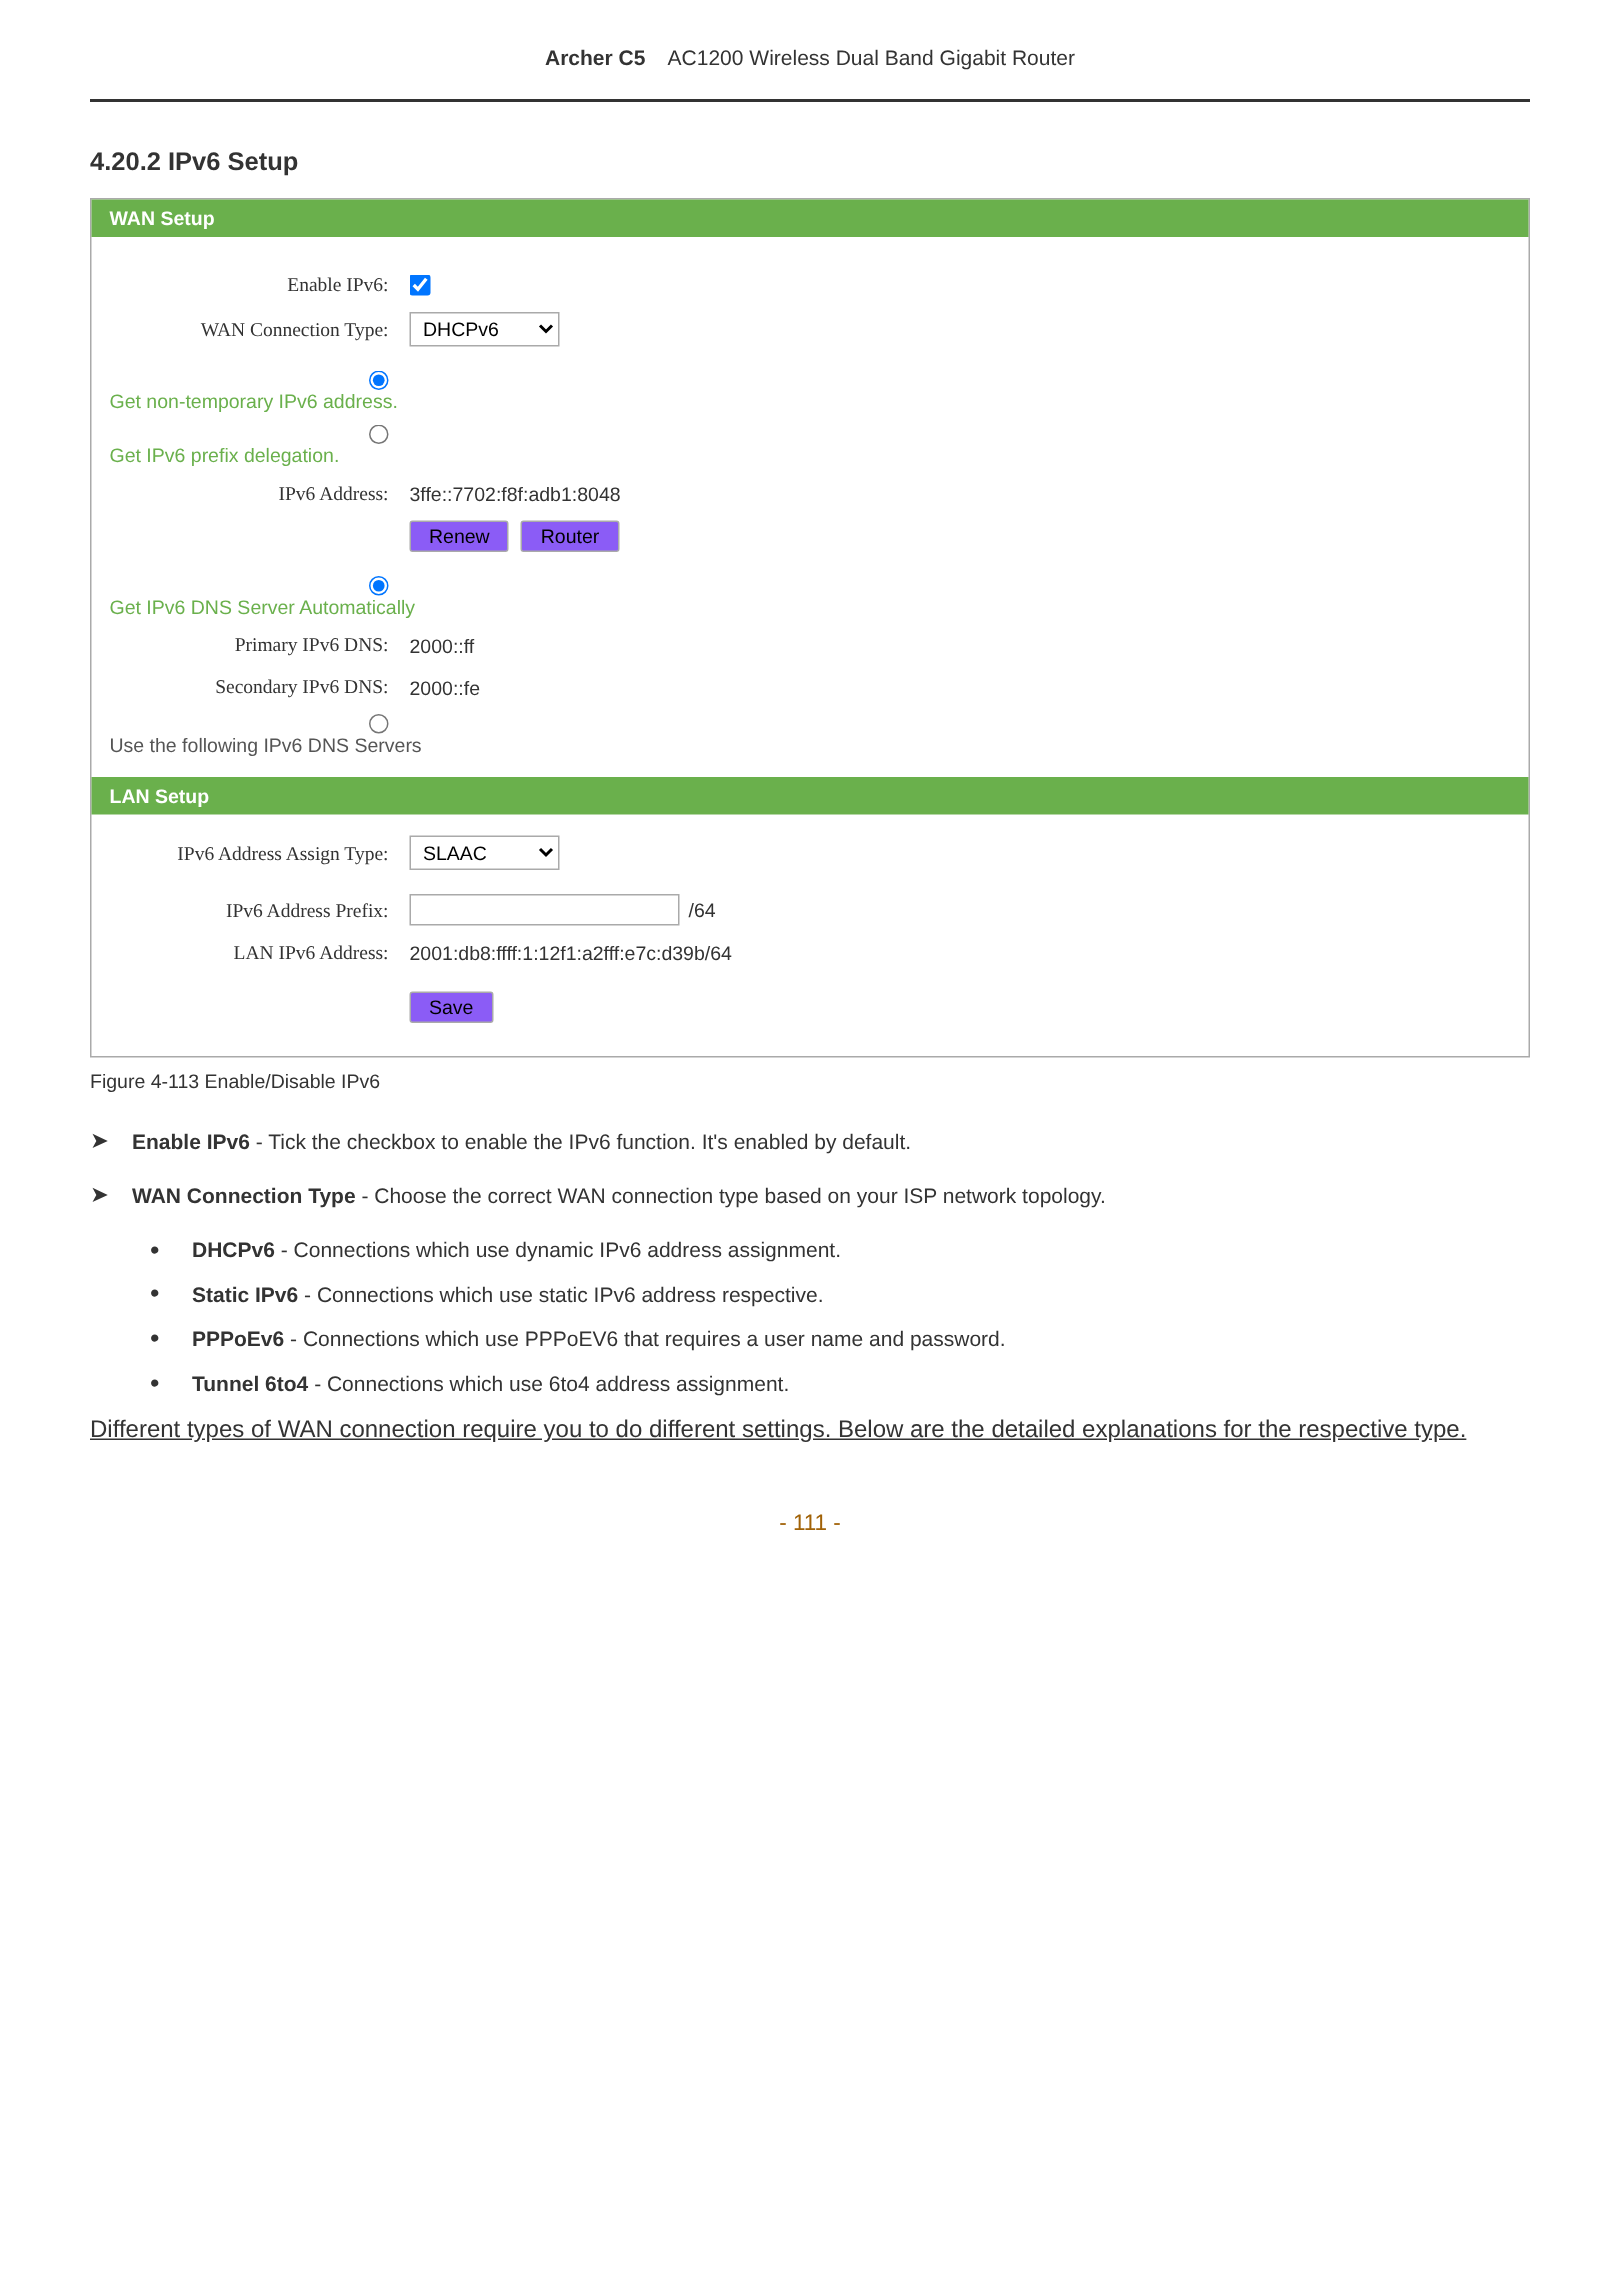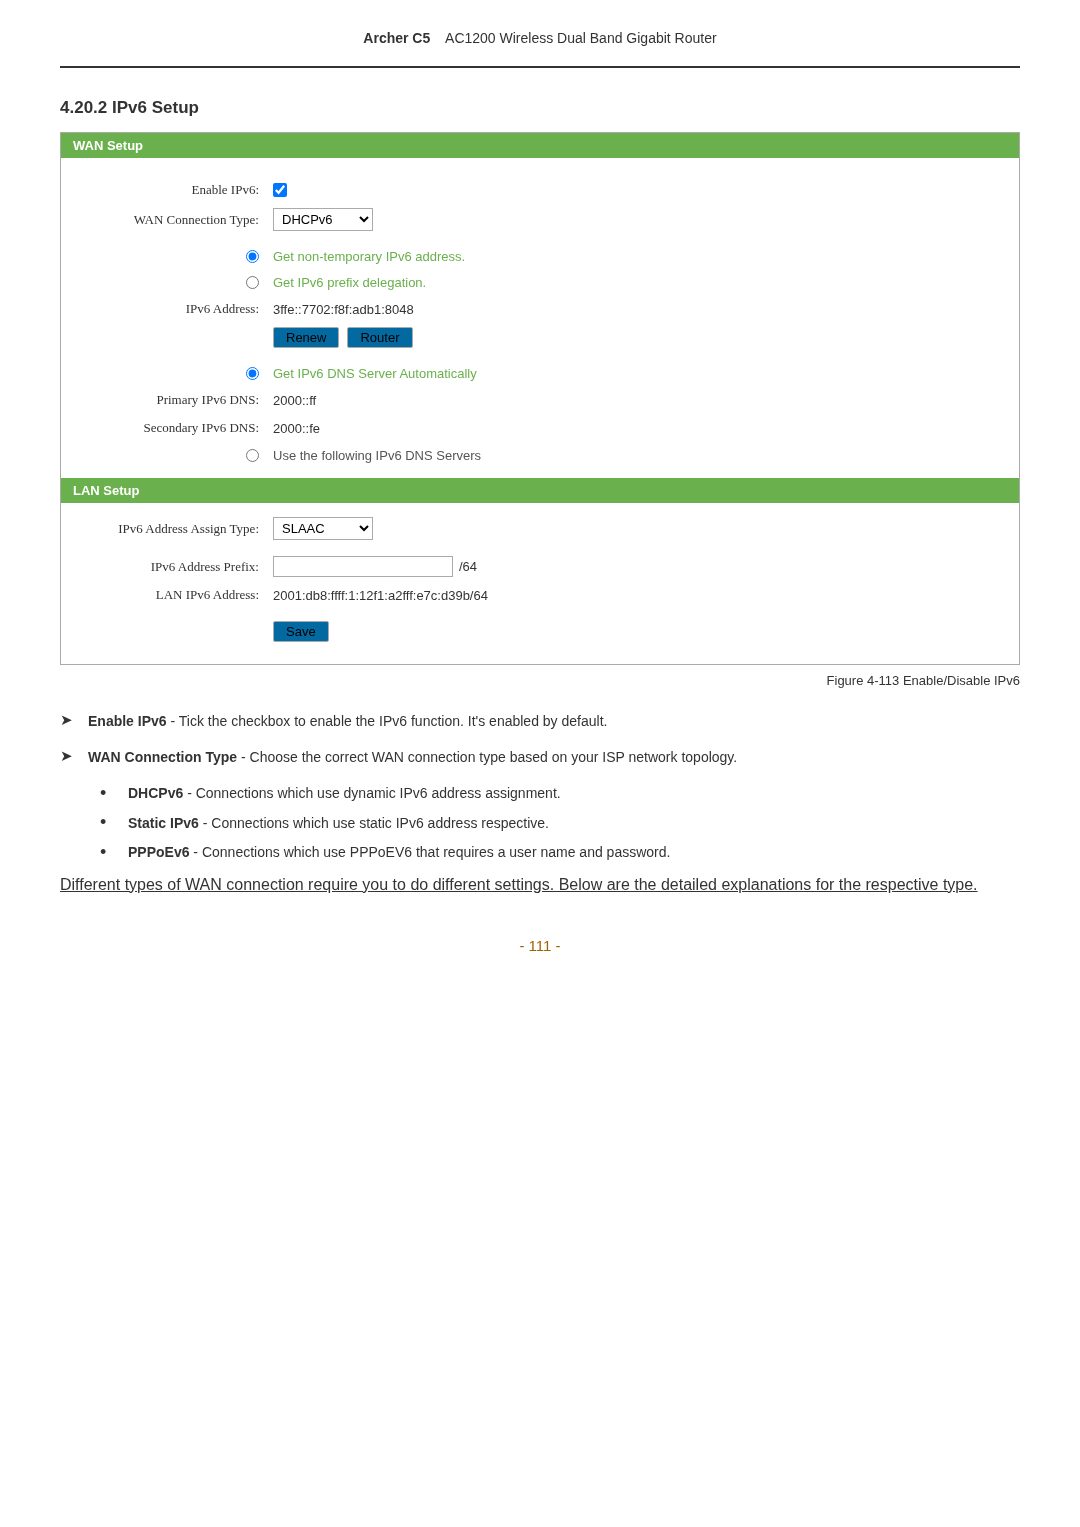--- a/index.html
+++ b/index.html
@@ -71,32 +71,33 @@
     }
     select {
       border: 1px solid #aaa;
       padding: 2px 4px;
       font-size: 13px;
       min-width: 100px;
       background: #fff;
     }
     button.form-btn {
       border: 1px solid #aaa;
-      background: #0369a1;
+      background: #8b5cf6;
       padding: 2px 12px;
       font-size: 13px;
       cursor: pointer;
       border-radius: 2px;
       text-align: center;
     }
     .radio-row {
       display: flex;
-      align-items: center;
+      align-items: flex-start;
       padding: 4px 12px;
       min-height: 26px;
+      flex-direction: column;
     }
     .radio-indent {
       width: 200px;
       min-width: 200px;
       display: flex;
       justify-content: flex-end;
       padding-right: 14px;
     }
     .radio-label {
       flex: 1;
@@ -116,21 +117,21 @@
     }
     .prefix-suffix {
       display: flex;
       align-items: center;
       gap: 6px;
     }
     .spacer-row {
       height: 8px;
     }
     .figure-caption {
-      text-align: right;
+      text-align: left;
       font-size: 13px;
       color: #333;
       margin: 8px 0 22px 0;
     }
     .description-section {
       margin-top: 10px;
     }
     .desc-item {
       display: flex;
       align-items: flex-start;
@@ -342,18 +343,22 @@
       <span><b>DHCPv6</b><span> - Connections which use dynamic IPv6 address assignment.</span></span>
     </li>
     <li>
       <span></span>
       <span><b>Static IPv6</b><span> - Connections which use static IPv6 address respective.</span></span>
     </li>
     <li>
       <span></span>
       <span><b>PPPoEv6</b><span> - Connections which use PPPoEV6 that requires a user name and password.</span></span>
     </li>
+    <li>
+      <span></span>
+      <span><b>Tunnel 6to4</b><span> - Connections which use 6to4 address assignment.</span></span>
+    </li>
   </ul>
 
   <p class="para-text">Different types of WAN connection require you to do different settings. Below are the detailed explanations for the respective type.</p>
 </div>
 
 <div class="page-footer">- 111 -</div>
 
 </body></html>

